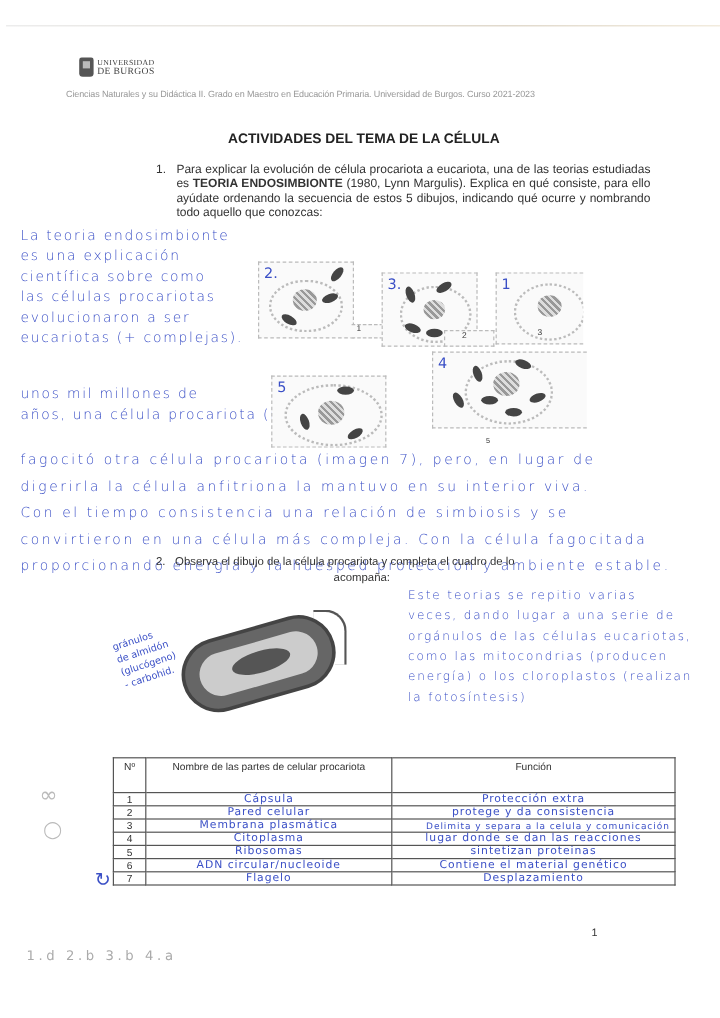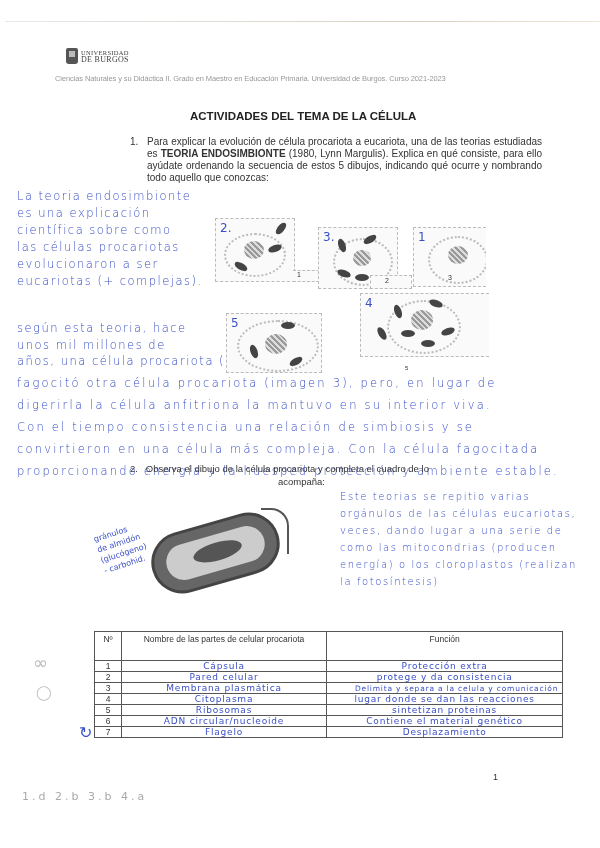--- a/index.html
+++ b/index.html
@@ -68,21 +68,20 @@
 <div class="hand hw-a">
   <div>La teoria endosimbionte</div>
   <div>es una explicación</div>
   <div>científica sobre como</div>
   <div>las células procariotas</div>
   <div>evolucionaron a ser</div>
   <div>eucariotas (+ complejas).</div>
 </div>
 
 <div class="hand hw-b">
-  <div>según esta teoria, hace</div>
   <div>unos mil millones de</div>
   <div>años, una célula procariota (imagen 3)</div>
 </div>
 
 <div class="fig" style="left:215px;top:218px;width:78px;height:62px;">
   <span class="lbl">2.</span>
   <div class="cellc" style="left:8px;top:14px;width:58px;height:40px;"></div>
   <div class="nuc" style="left:28px;top:22px;width:20px;height:18px;"></div>
   <div class="mito" style="left:58px;top:6px;transform:rotate(-50deg);"></div>
   <div class="mito" style="left:52px;top:26px;transform:rotate(-20deg);"></div>
@@ -128,21 +127,21 @@
   <span class="lbl">5</span>
   <div class="cellc" style="left:10px;top:6px;width:78px;height:48px;"></div>
   <div class="nuc" style="left:38px;top:20px;width:22px;height:20px;"></div>
   <div class="mito" style="left:54px;top:8px;"></div>
   <div class="mito" style="left:20px;top:34px;transform:rotate(70deg);"></div>
   <div class="mito" style="left:62px;top:44px;transform:rotate(-30deg);"></div>
 </div>
 <span style="position:absolute;left:405px;top:365px;font-size:6px;color:#333;">5</span>
 
 <div class="hand hw-c">
-  <div>fagocitó otra célula procariota (imagen 3), pero, en lugar de</div>
+  <div>fagocitó otra célula procariota (imagen 7), pero, en lugar de</div>
   <div>digerirla la célula anfitriona la mantuvo en su interior viva.</div>
   <div>Con el tiempo consistencia una relación de simbiosis y se</div>
   <div>convirtieron en una célula más compleja. Con la célula fagocitada</div>
   <div>proporcionando energía y la huesped protección y ambiente estable.</div>
 </div>
 
 <div class="q2">
   <span>2.</span>&nbsp;&nbsp;&nbsp;<span>Observa el dibujo de la célula procariota y completa el cuadro de lo</span>
 </div>
 <div class="q2b">acompaña:</div>
@@ -158,22 +157,22 @@
 
 <div class="hand-side">
   <div>gránulos</div>
   <div>de almidón</div>
   <div>(glucógeno)</div>
   <div>- carbohid.</div>
 </div>
 
 <div class="hand hw-d">
   <div>Este teorias se repitio varias</div>
+  <div>veces, dando lugar a una serie de</div>
   <div>orgánulos de las células eucariotas,</div>
-  <div>veces, dando lugar a una serie de</div>
   <div>como las mitocondrias (producen</div>
   <div>energía) o los cloroplastos (realizan</div>
   <div>la fotosíntesis)</div>
 </div>
 
 <table class="parts">
   <tbody>
       <tr>
     <th style="width:18px;">Nº</th>
     <th style="width:196px;">Nombre de las partes de celular procariota</th>

